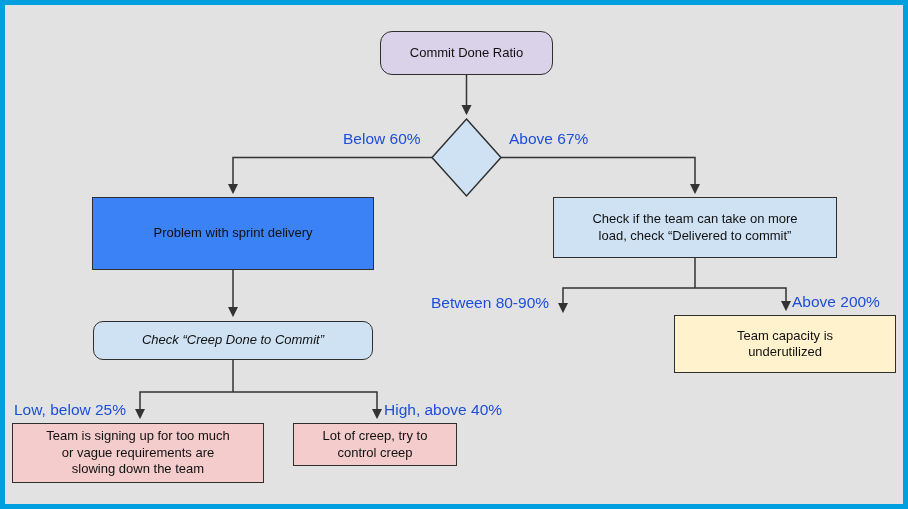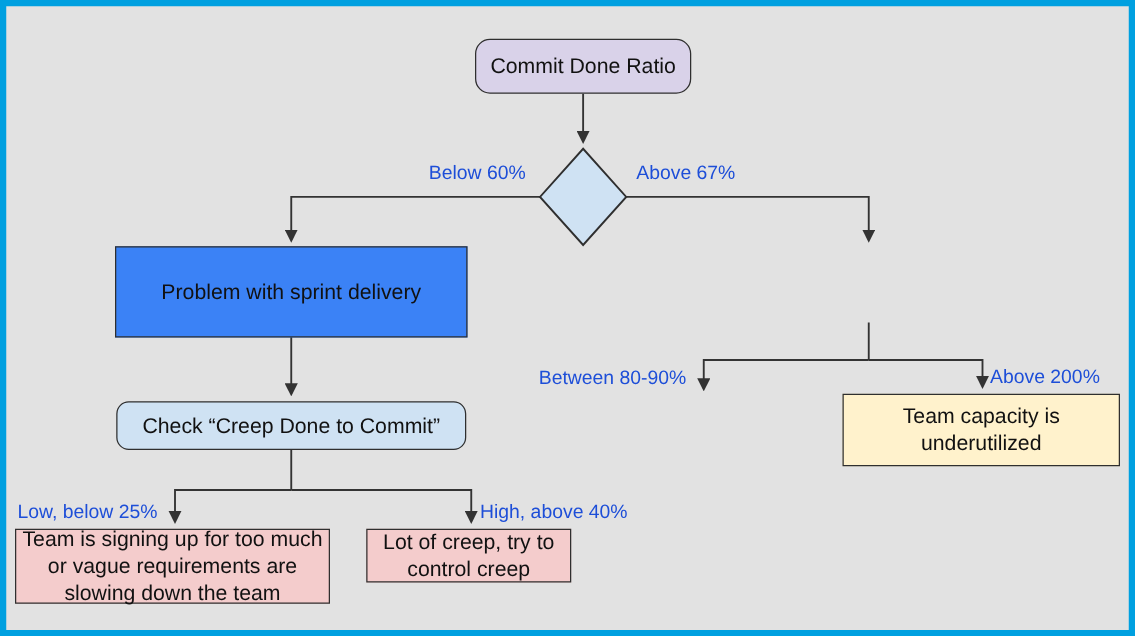--- a/index.html
+++ b/index.html
@@ -19,21 +19,21 @@
   .edges{
     position:absolute;left:0;top:0;width:908px;height:509px;
   }
   .node{
     position:absolute;
     box-sizing:border-box;
     border:1.5px solid #2f2f2f;
     display:flex;align-items:center;justify-content:center;
     text-align:center;
     color:#111;
-    font-size:17px;
+    font-size:13px;
     line-height:1.27;
     white-space:pre-line;
     z-index:2;
   }
   .rounded{border-radius:12px;}
   .rounded-sm{border-radius:10px;}
   .edge-label{
     position:absolute;
     color:#1d4ed8;
     font-size:15.5px;
@@ -64,22 +64,24 @@
       <path d="M695,288 H563 V311" marker-end="url(#arrow)"></path>
       <path d="M695,288 H786 V309" marker-end="url(#arrow)"></path>
     </g>
     <polygon points="466.5,119 501,157.5 466.5,196 432,157.5" stroke="#2f2f2f" stroke-width="1.5" fill="#cfe2f3"></polygon>
   </svg>
 
   <div class="node rounded" style="left: 380px; top: 31px; width: 173px; height: 44px; background-color: rgb(217, 210, 233);">Commit Done Ratio</div>
 
   <div class="node" style="left: 92px; top: 197px; width: 282px; height: 73px; background-color: #3b82f6;">Problem with sprint delivery</div>
 
+  <div class="node" style="left: 553px; top: 197px; width: 284px; height: 61px; background-color: rgb(207, 226, 243);">Check if the team can take on more
+load, check “Delivered to commit”</div>
 
-  <div class="node rounded-sm" style="left: 93px; top: 321px; width: 280px; height: 39px; background-color: rgb(207, 226, 243);">Check “Creep Done to Commit”</div>
+  <div class="node rounded-sm" style="left: 93px; top: 321px; width: 280px; height: 39px; background-color: rgb(207, 226, 243); font-style: italic;">Check “Creep Done to Commit”</div>
 
   <div class="node" style="left: 12px; top: 423px; width: 252px; height: 60px; background-color: rgb(244, 204, 204);">Team is signing up for too much
 or vague requirements are
 slowing down the team</div>
 
   <div class="node" style="left: 293px; top: 423px; width: 164px; height: 43px; background-color: rgb(244, 204, 204);">Lot of creep, try to
 control creep</div>
 
 
   <div class="node" style="left: 674px; top: 315px; width: 222px; height: 58px; background-color: rgb(255, 242, 204);">Team capacity is

